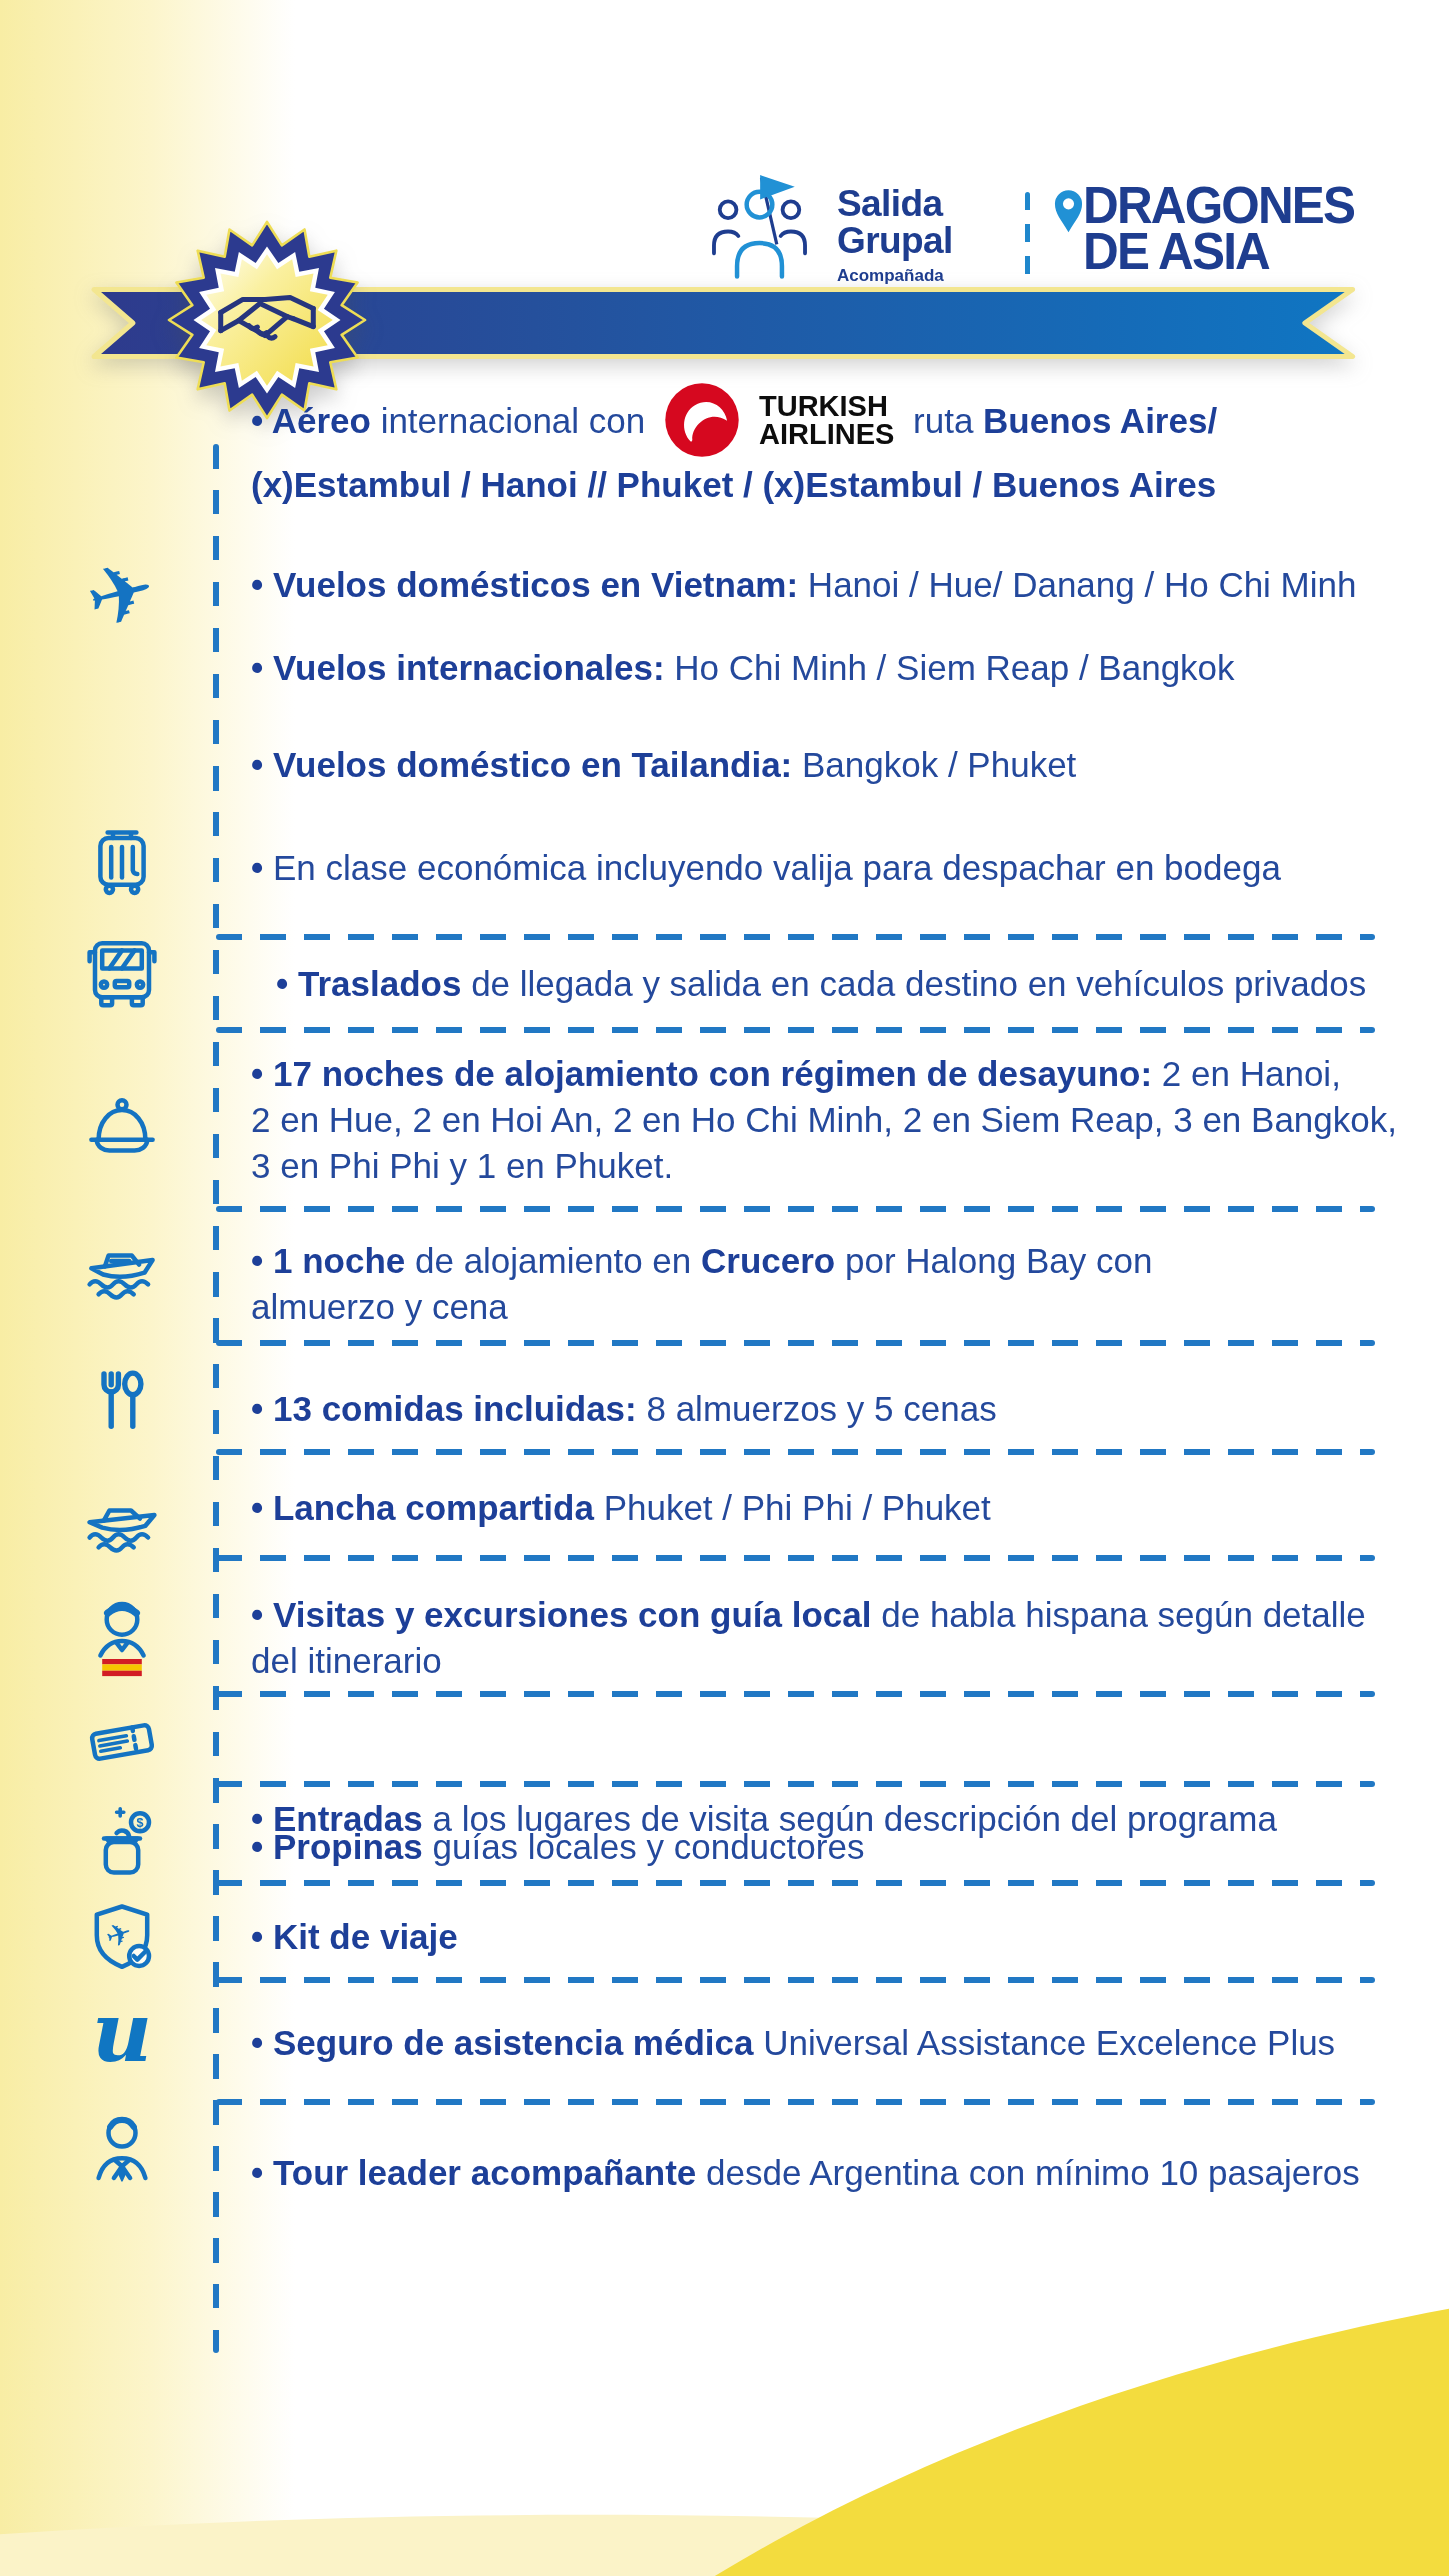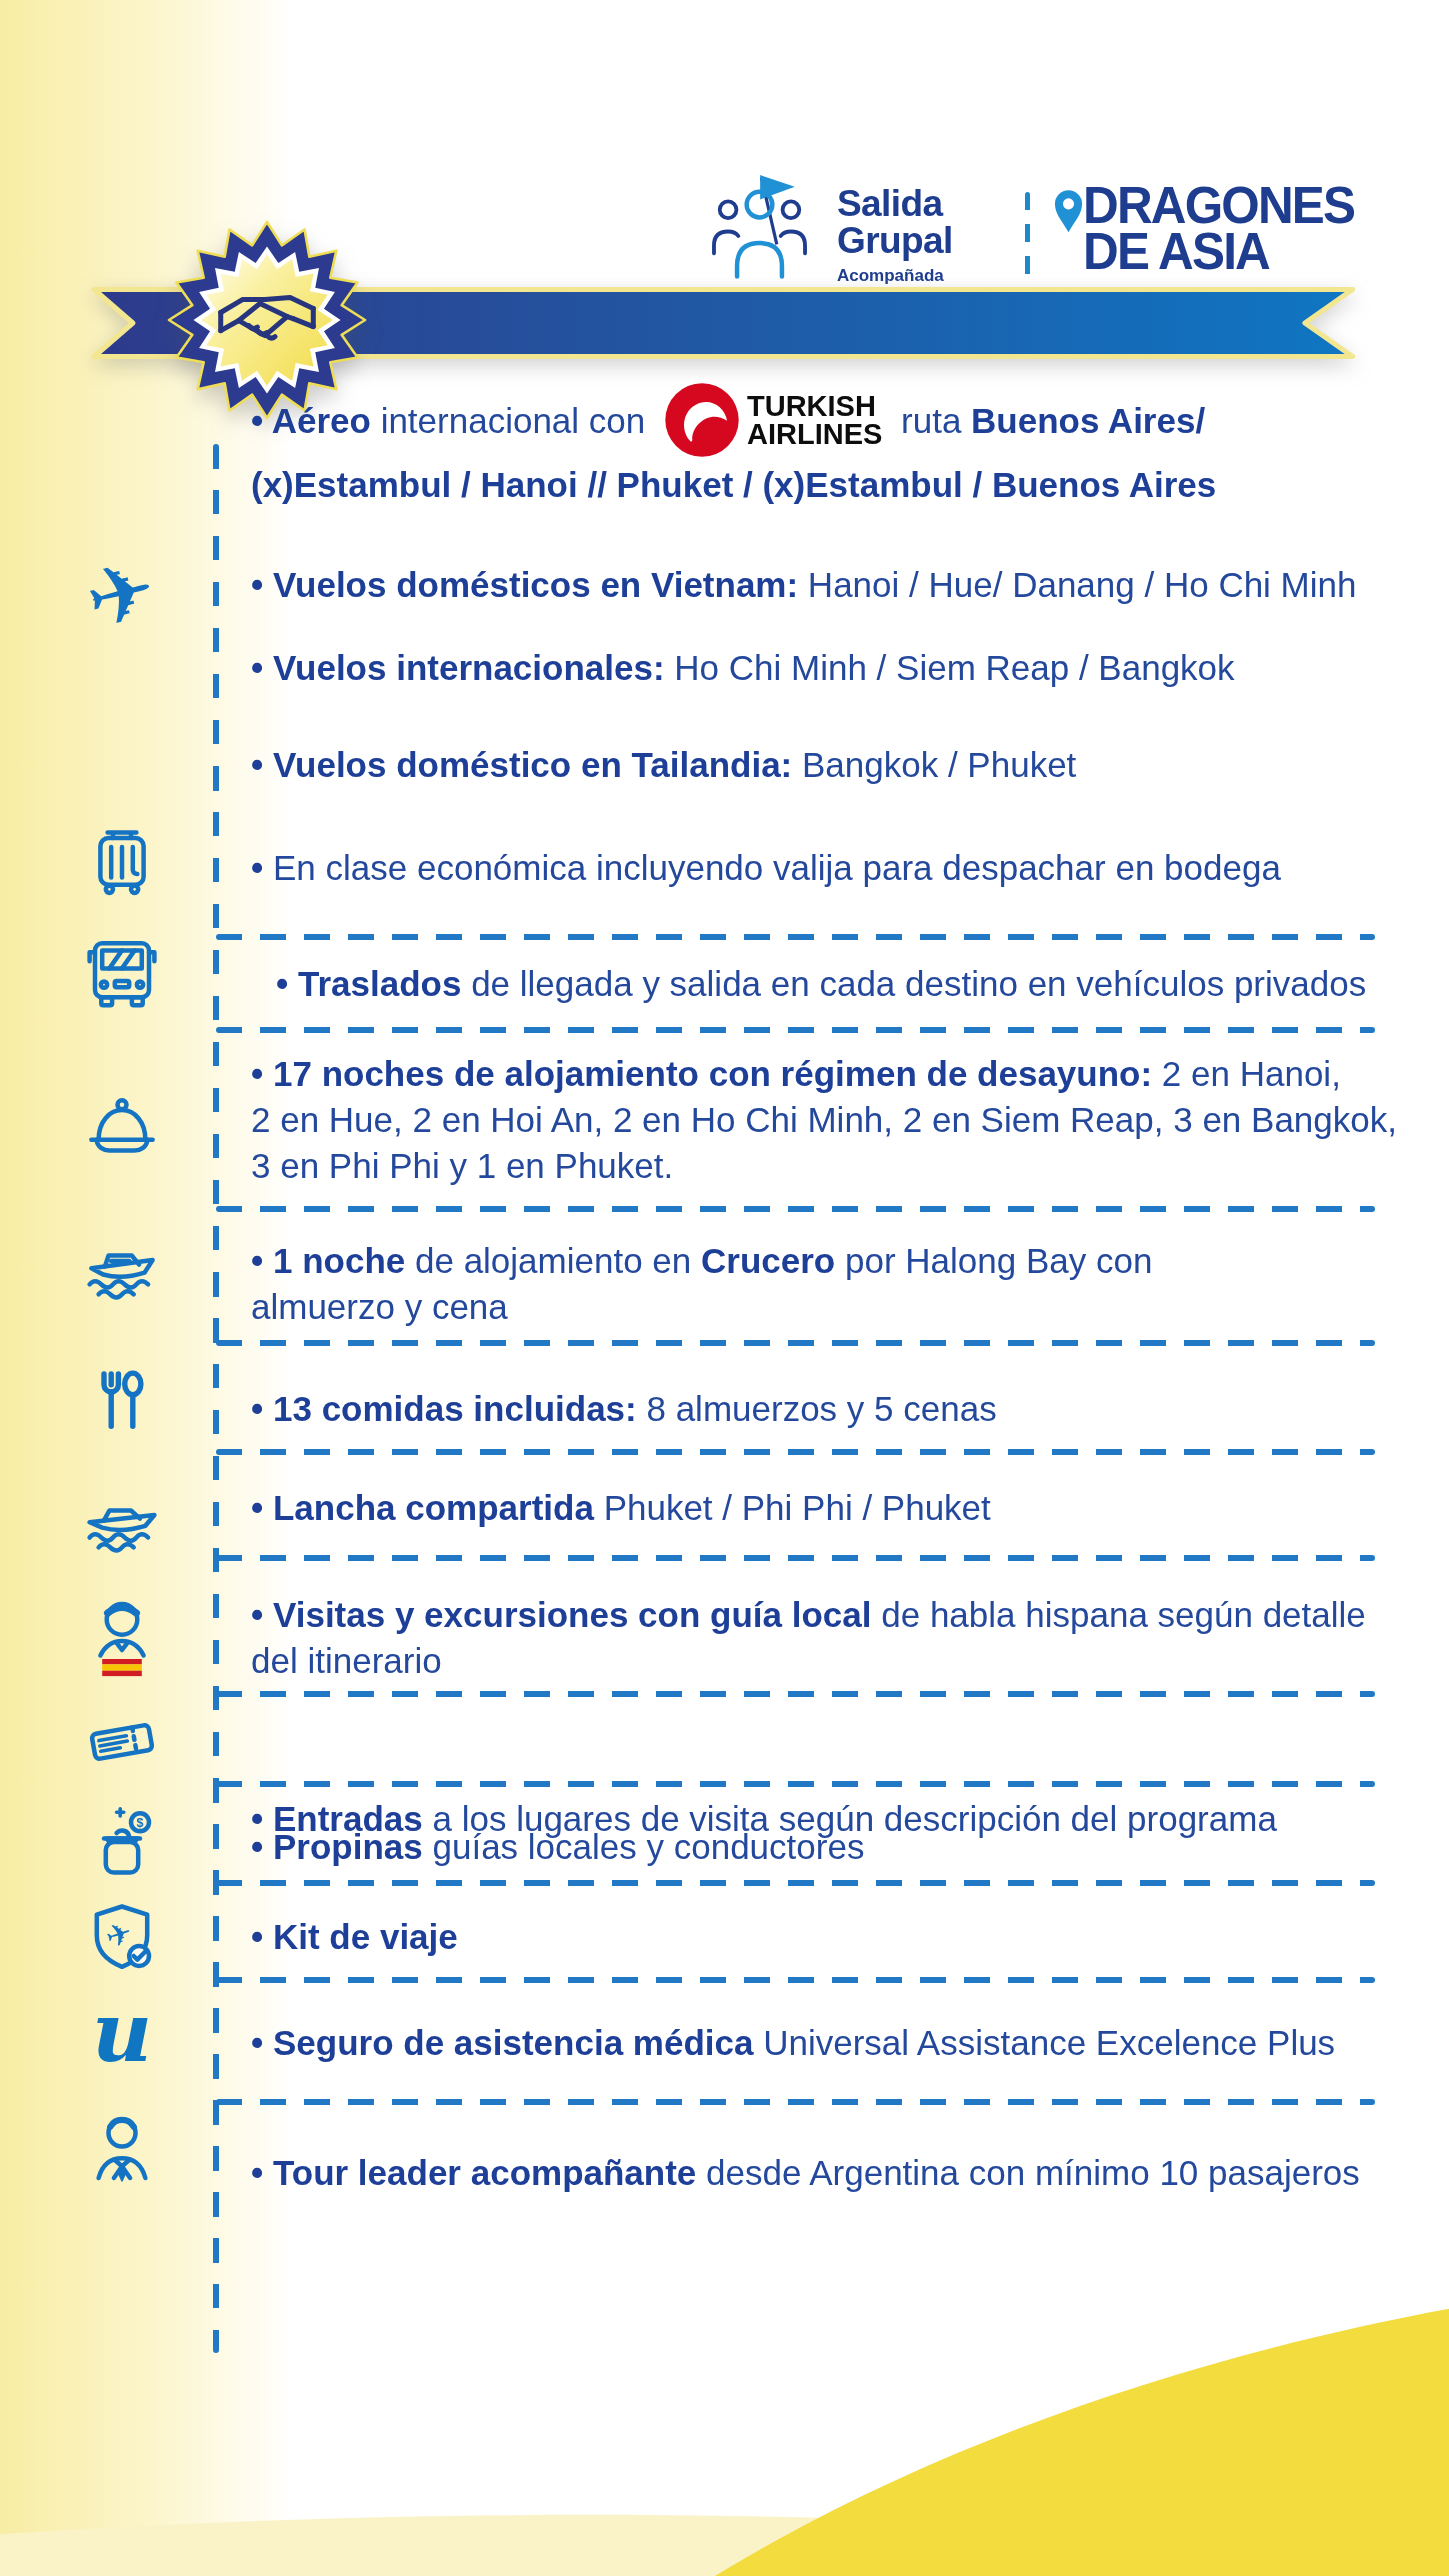--- a/index.html
+++ b/index.html
@@ -30,21 +30,21 @@
   .v-dash{position:absolute;left:213px;top:444px;width:6.4px;height:1909px;border-radius:3.2px;
     background:repeating-linear-gradient(180deg,#2178c4 0 24.5px,transparent 24.5px 46px);}
   .sep{position:absolute;left:216px;width:1159px;height:6.4px;border-radius:3.2px;
     background:repeating-linear-gradient(90deg,#2178c4 0 26px,transparent 26px 44px);}
   .row{position:absolute;left:251px;width:1198px;font-size:35px;line-height:46px;
     color:#24499c;white-space:pre-wrap;}
   .row .b{font-weight:700;color:#1d3f98;}
   .icon{position:absolute;width:90px;height:90px;}
   .icon svg{width:100%;height:100%;}
   
-  .ta-logo{display:inline-flex;align-items:center;gap:7px;vertical-align:middle;
+  .ta-logo{display:inline-flex;align-items:center;gap:19px;vertical-align:middle;
     margin:0 9px;position:relative;top:-3.9px;}
   .ta-text{display:flex;flex-direction:column;color:#0d0d0d;font-weight:800;
     font-size:29px;line-height:28px;letter-spacing:0;}
   .hidden-defs{position:absolute;width:0;height:0;overflow:hidden;}
 </style>
 </head>
 <body>
 
 <div class="page">
 

